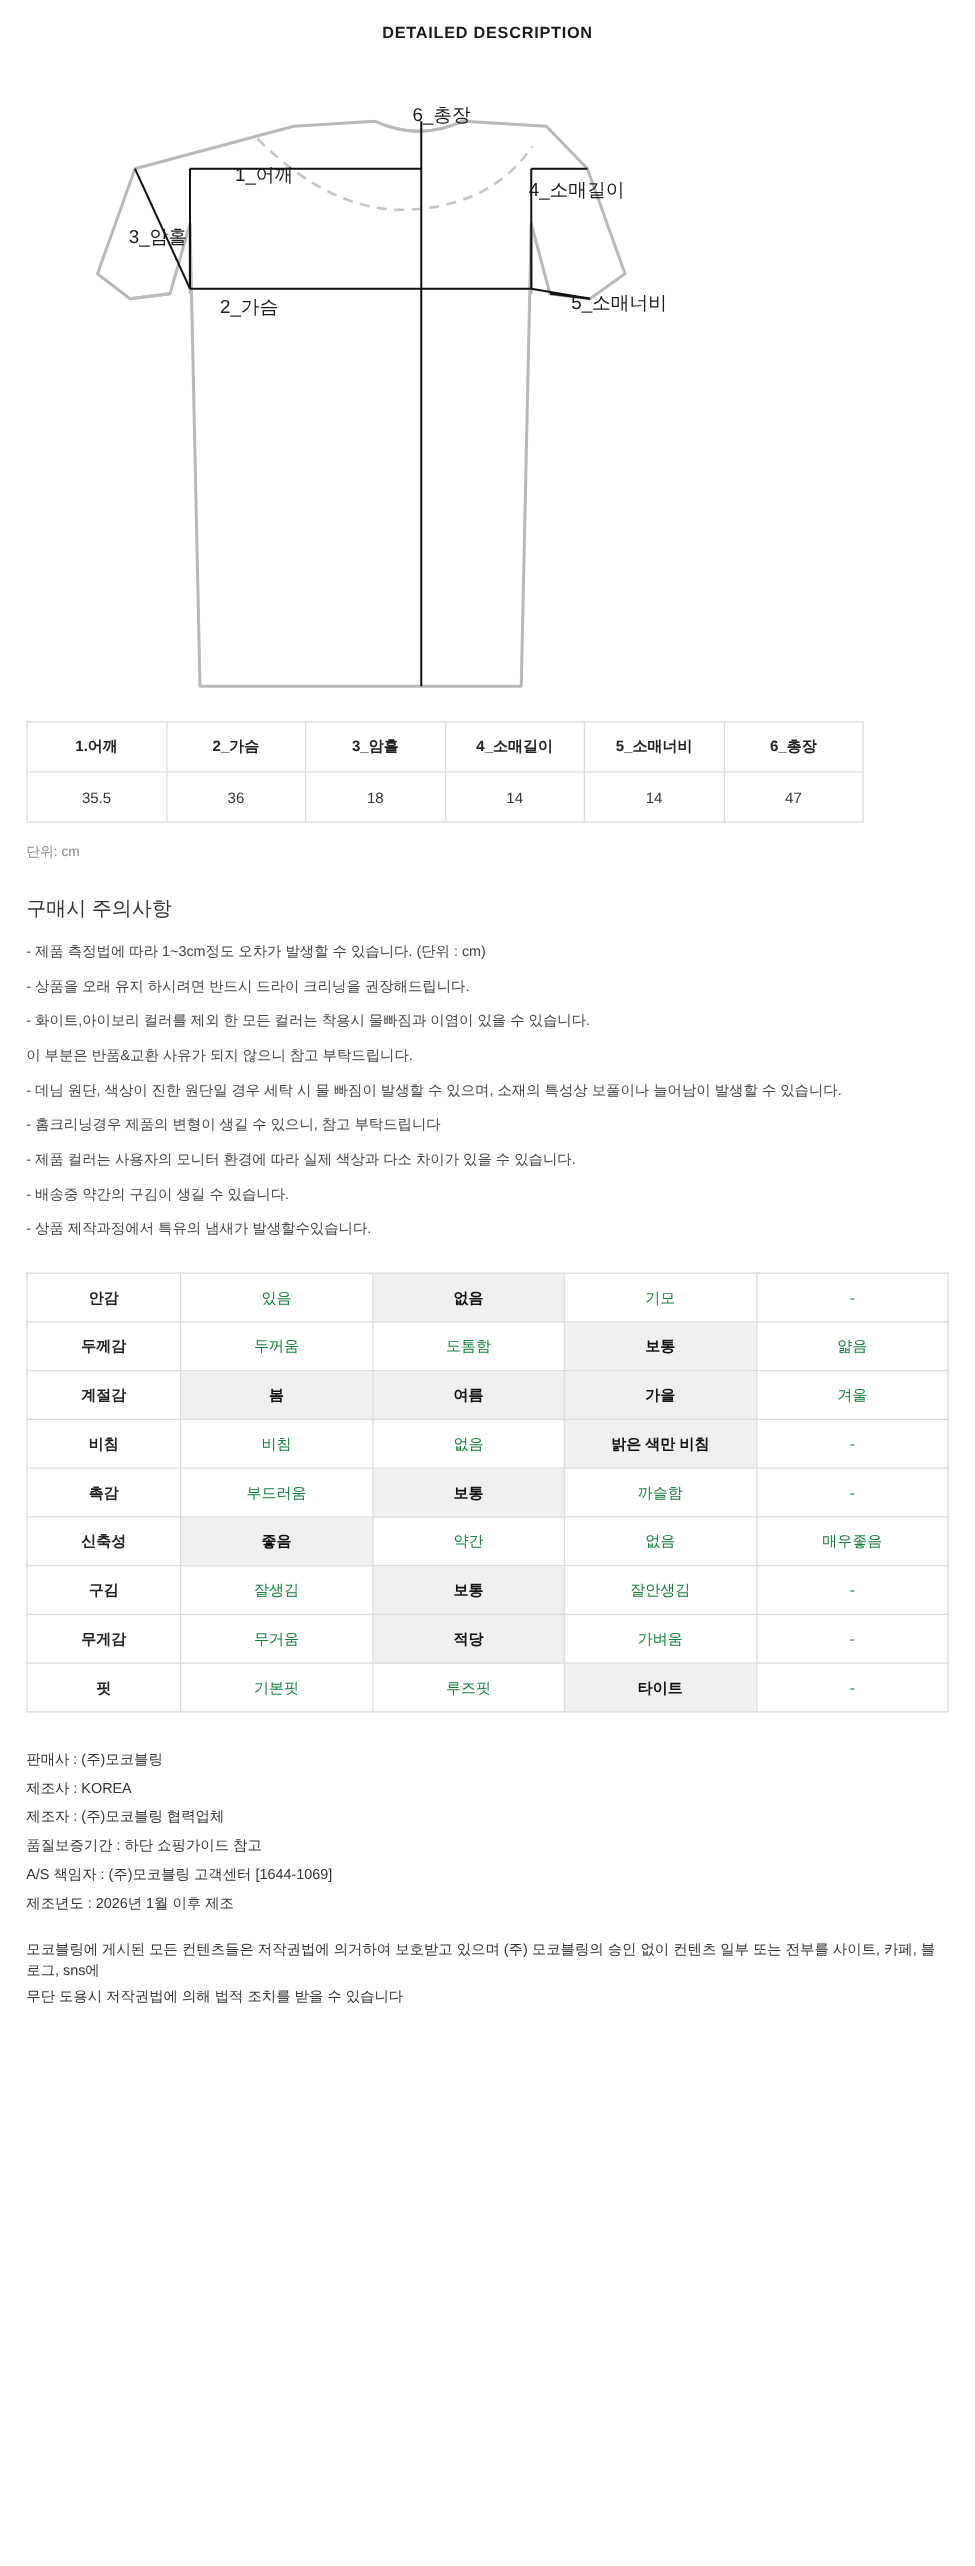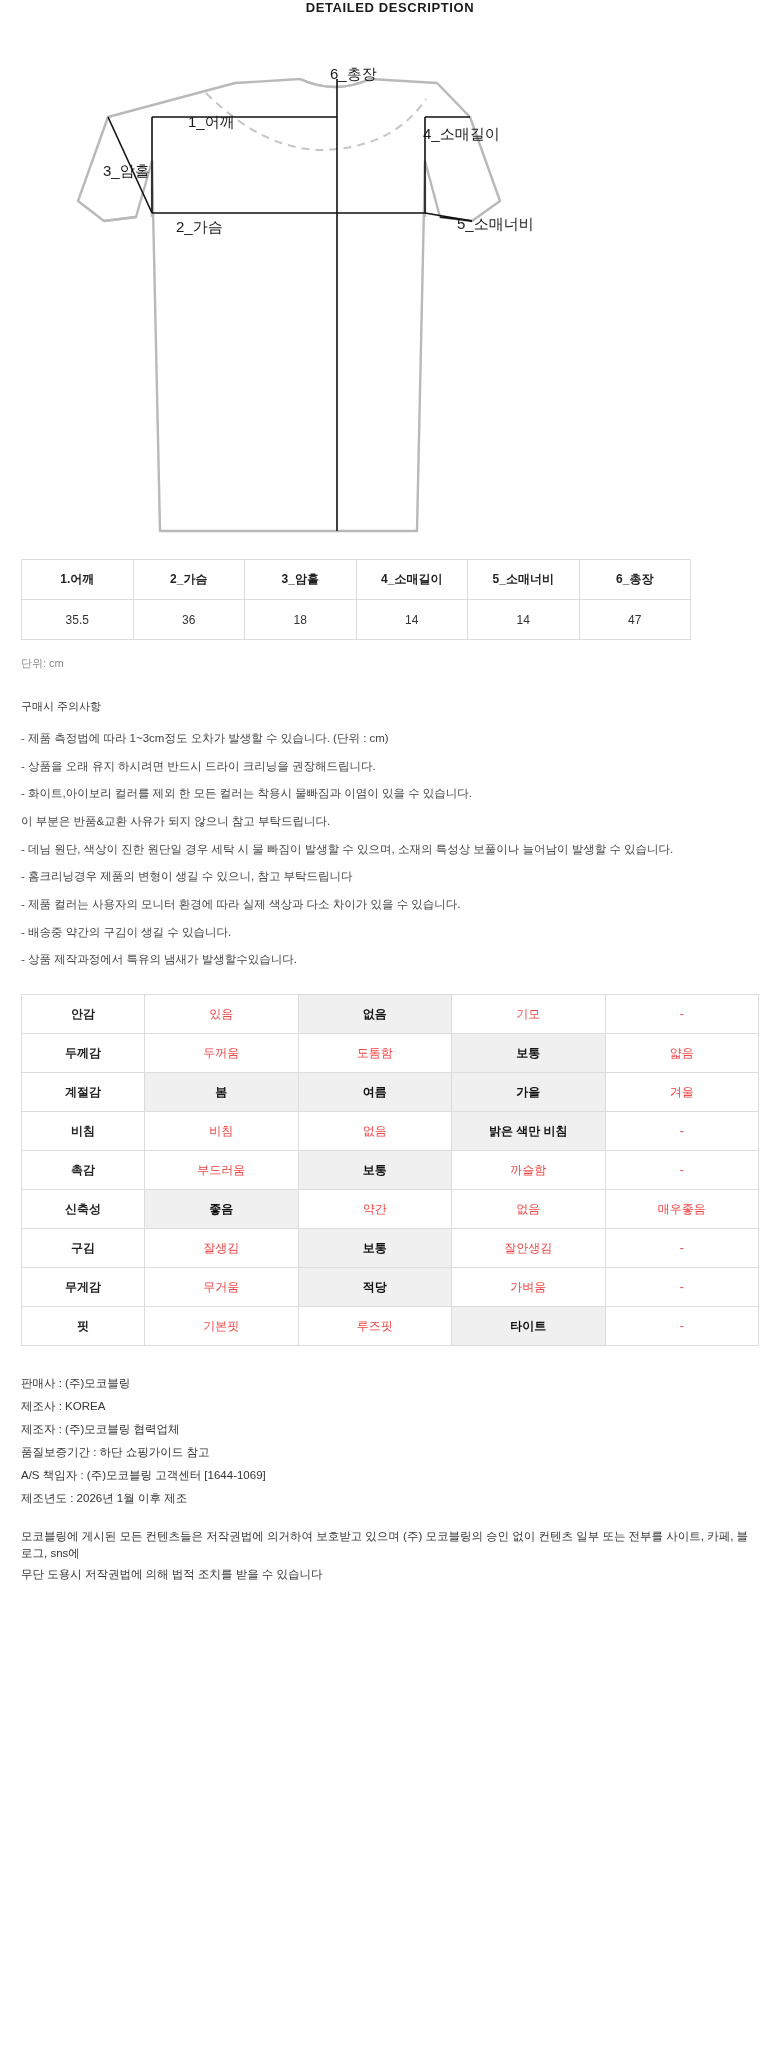--- a/index.html
+++ b/index.html
@@ -18,20 +18,21 @@
     width: 780px;
     position: relative;
     padding: 0;
   }
   .title {
     text-align: center;
     font-size: 13px;
     font-weight: bold;
     letter-spacing: 0.6px;
     color: #1a1a1a;
+    padding-top: 18px;
     padding-bottom: 6px;
   }
 
   
   .diagram-wrap {
     position: relative;
     width: 780px;
     height: 520px;
   }
   .diagram-wrap svg {
@@ -70,21 +71,21 @@
     margin: 7px 21px 0 21px;
     font-size: 11px;
     color: #888;
   }
 
   
   .notice {
     margin: 28px 21px 0 21px;
   }
   .notice-title {
-    font-size: 11px;
+    font-size: 16px;
     color: #333;
     margin-bottom: 16px;
   }
   .notice p {
     margin: 0 0 11px 0;
     font-size: 11.5px;
     color: #444;
     line-height: 1.45;
   }
 
@@ -103,21 +104,21 @@
   .attr-table {
     width: 738px;
     margin: 26px 21px 0 21px;
     border-collapse: collapse;
     table-layout: fixed;
   }
   .attr-table td {
     border: 1px solid #dcdcdc;
     text-align: center;
     font-size: 12px;
-    color: #ef4444;
+    color: #15803d;
     height: 39px;
   }
   .attr-table td.label {
     font-weight: bold;
     color: #222;
     width: 123px;
   }
   .attr-table td.sel {
     background: #f0f0f0;
     font-weight: bold;

